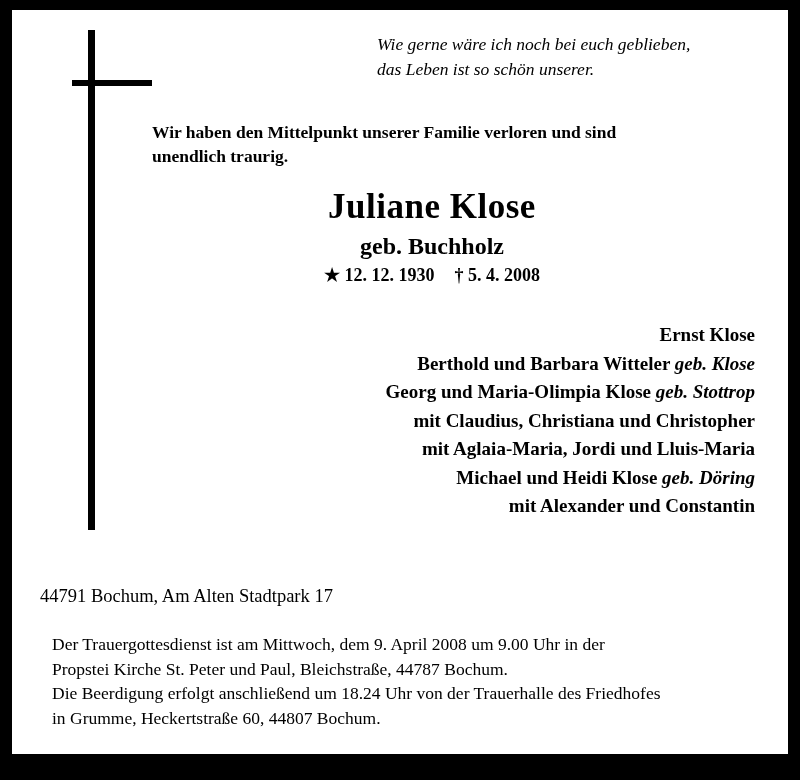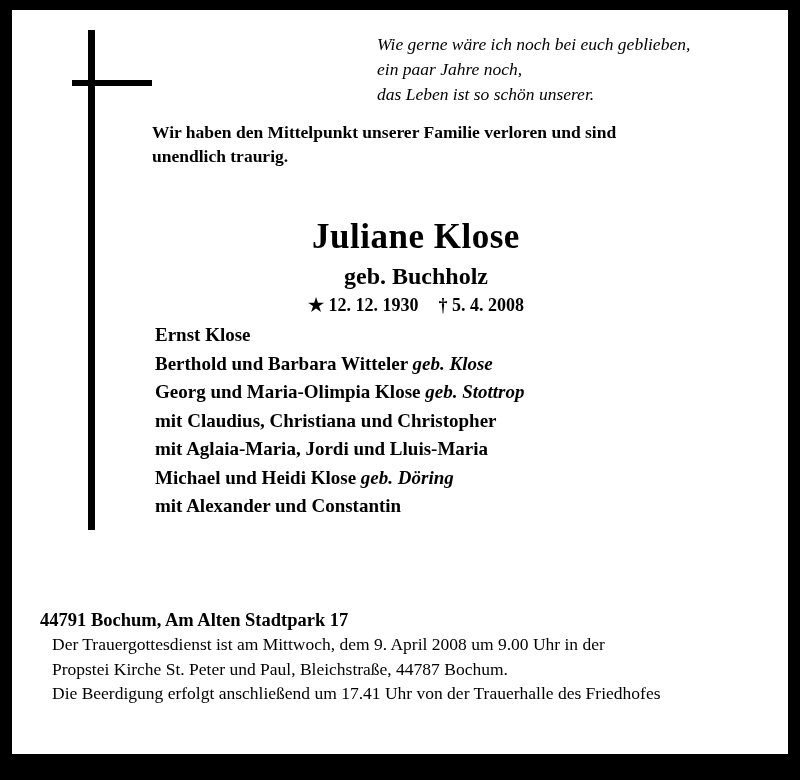--- a/index.html
+++ b/index.html
@@ -72,25 +72,24 @@
     top: 110px;
     font-size: 17.5px;
     line-height: 24px;
     width: 560px;
     font-weight: bold;
   }
 
   
   .name-block {
     position: absolute;
-    left: 124px;
+    left: 140px;
     top: 175px;
     width: 560px;
     text-align: center;
-    margin-top: 30px;
   }
   .deceased-name {
     font-size: 35px;
     font-weight: bold;
     letter-spacing: 0.5px;
     line-height: 44px;
   }
   .maiden {
     font-size: 24px;
     font-weight: bold;
@@ -110,33 +109,34 @@
 
   
   .survivors {
     position: absolute;
     left: 143px;
     top: 311px;
     width: 600px;
     font-size: 19px;
     font-weight: bold;
     line-height: 28.5px;
+    text-align: right;
   }
   .survivors .it {
     font-style: italic;
     font-weight: bold;
   }
 
   
   .address {
     position: absolute;
     left: 28px;
-    top: 600px;
+    top: 576px;
     font-size: 18.5px;
-    font-weight: bold;
+    font-weight: normal;
   }
 
   
   .details {
     position: absolute;
     left: 28px;
     top: 622px;
     width: 700px;
     font-size: 17.5px;
     line-height: 24.5px;
@@ -149,21 +149,20 @@
 <div class="page">
   <div class="card">
 
     <div class="cross">
       <div class="vbar"></div>
       <div class="hbar"></div>
     </div>
 
     <div class="verse">
       <div>Wie gerne wäre ich noch bei euch geblieben,</div>
-      <div>ein paar Jahre noch,</div>
       <div>das Leben ist so schön unserer.</div>
     </div>
 
     <div class="intro">
       <div>Wir haben den Mittelpunkt unserer Familie verloren und sind</div>
       <div>unendlich traurig.</div>
     </div>
 
     <div class="name-block">
       <div class="deceased-name">Juliane Klose</div>
@@ -195,17 +194,18 @@
       <div>
         <span>mit Alexander und Constantin</span><span class="it"></span>
       </div>
     </div>
 
     <div class="address">44791 Bochum, Am Alten Stadtpark 17</div>
 
     <div class="details">
       <div>Der Trauergottesdienst ist am Mittwoch, dem 9. April 2008 um 9.00 Uhr in der</div>
       <div>Propstei Kirche St. Peter und Paul, Bleichstraße, 44787 Bochum.</div>
-      <div>Die Beerdigung erfolgt anschließend um 17.41 Uhr von der Trauerhalle des Friedhofes</div>
+      <div>Die Beerdigung erfolgt anschließend um 18.24 Uhr von der Trauerhalle des Friedhofes</div>
+      <div>in Grumme, Heckertstraße 60, 44807 Bochum.</div>
     </div>
 
   </div>
 </div>
 
 </body></html>

